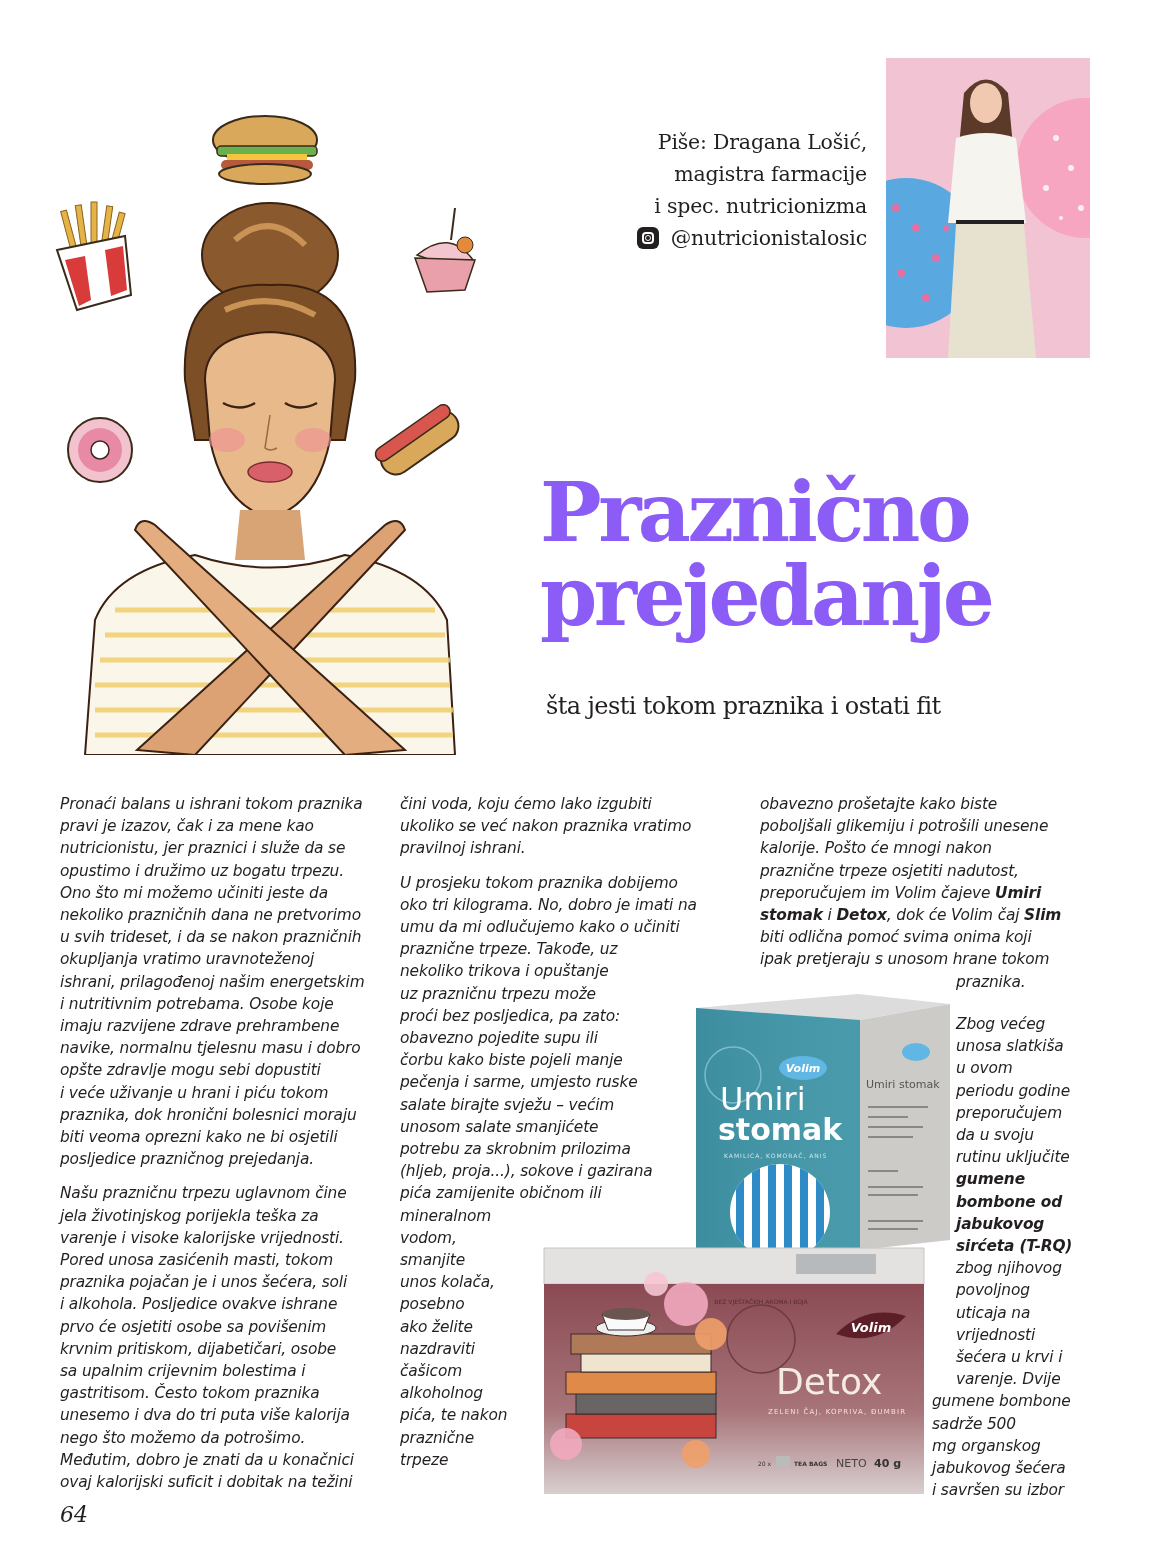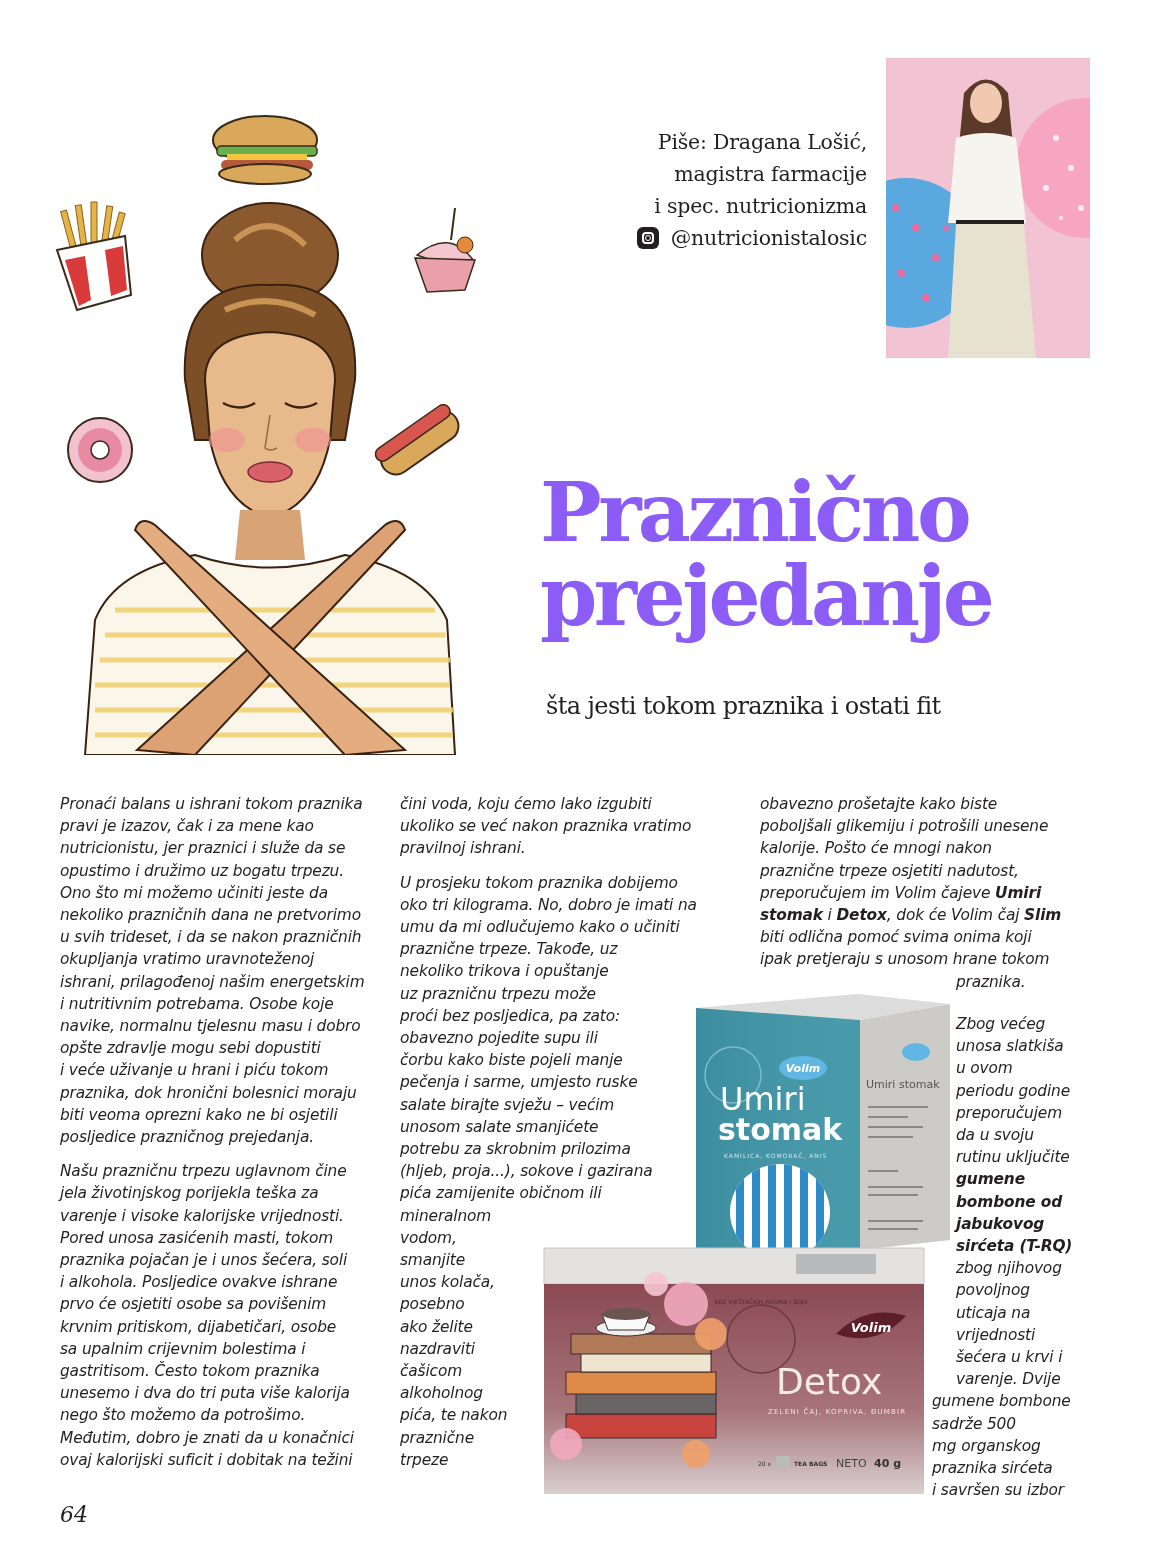--- a/index.html
+++ b/index.html
@@ -206,20 +206,21 @@
     <span class="ln">Pronaći balans u ishrani tokom praznika</span>
     <span class="ln">pravi je izazov, čak i za mene kao</span>
     <span class="ln">nutricionistu, jer praznici i služe da se</span>
     <span class="ln">opustimo i družimo uz bogatu trpezu.</span>
     <span class="ln">Ono što mi možemo učiniti jeste da</span>
     <span class="ln">nekoliko prazničnih dana ne pretvorimo</span>
     <span class="ln">u svih trideset, i da se nakon prazničnih</span>
     <span class="ln">okupljanja vratimo uravnoteženoj</span>
     <span class="ln">ishrani, prilagođenoj našim energetskim</span>
     <span class="ln">i nutritivnim potrebama. Osobe koje</span>
+    <span class="ln">imaju razvijene zdrave prehrambene</span>
     <span class="ln">navike, normalnu tjelesnu masu i dobro</span>
     <span class="ln">opšte zdravlje mogu sebi dopustiti</span>
     <span class="ln">i veće uživanje u hrani i piću tokom</span>
     <span class="ln">praznika, dok hronični bolesnici moraju</span>
     <span class="ln">biti veoma oprezni kako ne bi osjetili</span>
     <span class="ln">posljedice prazničnog prejedanja.</span>
   </p>
   <span class="gap"></span>
   <p>
     <span class="ln">Našu prazničnu trpezu uglavnom čine</span>
@@ -306,21 +307,21 @@
     <b class="ln" style="padding-left:24px">sirćeta (T-RQ)</b>
     <span class="ln" style="padding-left:24px">zbog njihovog</span>
     <span class="ln" style="padding-left:24px">povoljnog</span>
     <span class="ln" style="padding-left:24px">uticaja na</span>
     <span class="ln" style="padding-left:24px">vrijednosti</span>
     <span class="ln" style="padding-left:24px">šećera u krvi i</span>
     <span class="ln" style="padding-left:24px">varenje. Dvije</span>
     <span class="ln">gumene bombone</span>
     <span class="ln">sadrže 500</span>
     <span class="ln">mg organskog</span>
-    <span class="ln">praznika sirćeta</span>
+    <span class="ln">jabukovog šećera</span>
     <span class="ln">i savršen su izbor</span>
   </p>
 </div>
 
 <div class="product-umiri">
   <svg viewBox="0 0 262 270" xmlns="http://www.w3.org/2000/svg">
 
     <path d="M8,28 L170,14 L262,24 L172,40 Z" fill="#dcdcdc"></path>
 
     <path d="M8,28 L172,40 L172,270 L8,270 Z" fill="#4596a7"></path>

